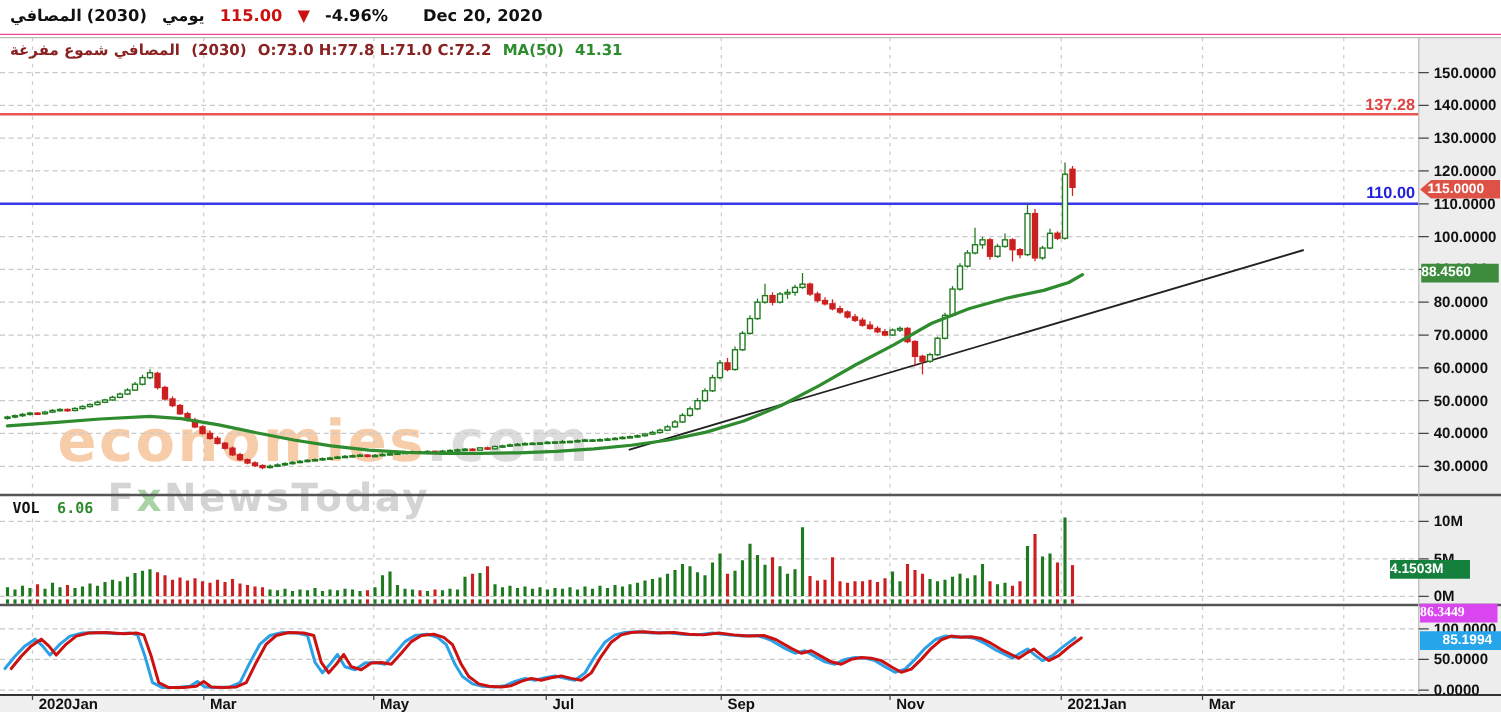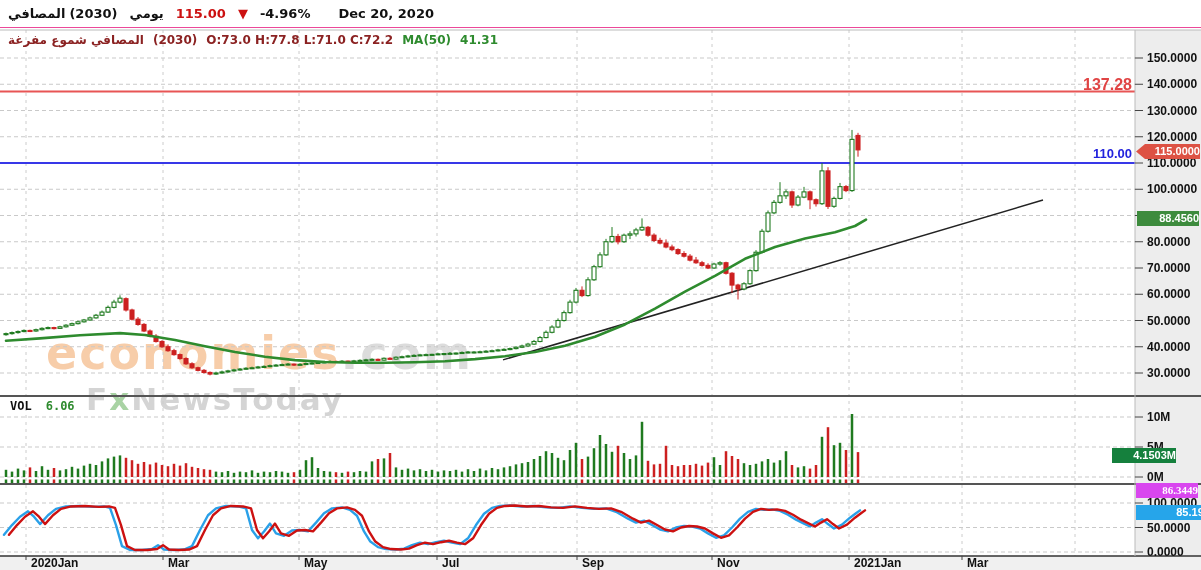--- a/index.html
+++ b/index.html
@@ -28,24 +28,24 @@
   
   .ovl{position:absolute;z-index:5;white-space:nowrap;}
   #legend{left:8px;top:33px;font-size:12px;font-weight:bold;color:#8b2222;
           font-family:"DejaVu Sans",sans-serif;display:flex;gap:9px;align-items:flex-end;}
   #legend .ma{color:#2e8b2e;}
   #vol-header{left:10px;top:399px;font-size:12px;font-weight:bold;font-family:"DejaVu Sans Mono",monospace;color:#111;}
   #vol-header .val{color:#2e8b2e;margin-left:14px;}
   #sto-header{left:8px;top:488px;font-size:13px;font-weight:bold;font-family:"DejaVu Sans Mono",monospace;color:#111;}
   #sto-header .k{color:#2a9fe8;margin-left:14px;}
   #sto-header .d{color:#cc1122;margin-left:14px;}
-  #lvl-res{right:69px;top:76px;font-size:16px;font-weight:bold;color:#e04444;}
+  #lvl-res{right:69px;top:76px;font-size:13px;font-weight:bold;color:#e04444;}
   #lvl-sup{right:69px;top:146px;font-size:13px;font-weight:bold;color:#2222dd;}
   .badge{position:absolute;z-index:5;height:15px;line-height:15px;font-size:11px;font-weight:bold;
-         color:#fff;text-align:right;font-family:"Liberation Sans",sans-serif;}
+         color:#fff;text-align:left;font-family:"Liberation Sans",sans-serif;}
   #badge-price{left:1136px;top:144px;width:64px;background:#dd5244;
                clip-path:polygon(9px 0,100% 0,100% 100%,9px 100%,0 50%);padding-left:6px;box-sizing:border-box;}
   #badge-ma{left:1137px;top:211px;width:62px;background:#3d8b3d;}
   #badge-vol{left:1112px;top:448px;width:64px;background:#15803d;}
   #badge-stod{left:1136px;top:483px;width:62px;background:#d946ef;font-family:Liberation Serif, serif;}
   #badge-stok{left:1136px;top:505px;width:62px;background:#26a5ea;padding-left:18px;}
   #scale-label{left:1143px;top:377px;width:56px;height:15px;line-height:15px;background:#ffff00;
                color:#111;font-size:11px;font-weight:bold;text-align:center;
                font-family:"DejaVu Sans",sans-serif;z-index:5;}
 </style>

